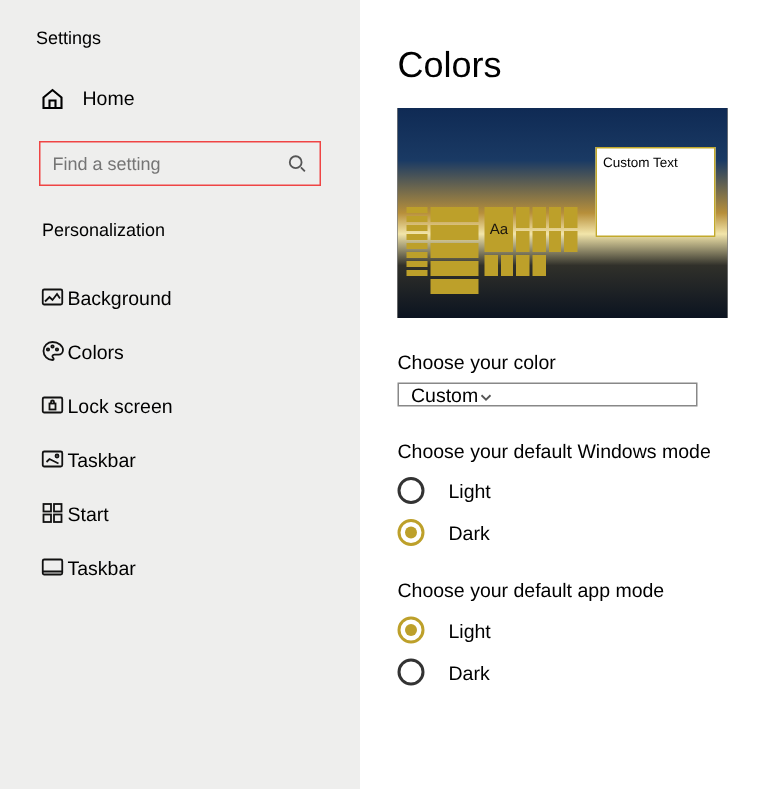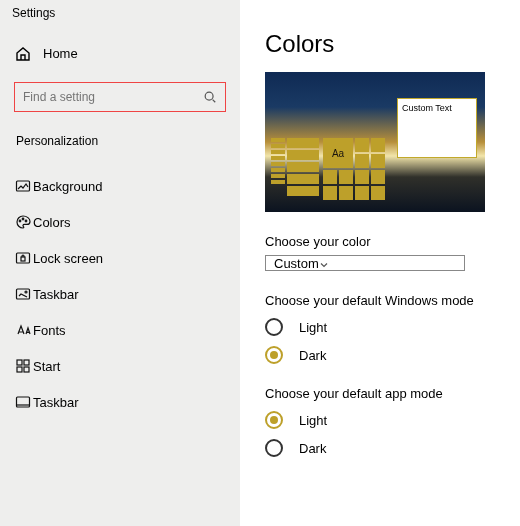--- a/index.html
+++ b/index.html
@@ -1,35 +1,35 @@
 <!DOCTYPE html>
 <html><head>
 <meta charset="utf-8">
 <style>
   *{box-sizing:border-box;margin:0;padding:0}
   body{font-family:"Segoe UI",Arial,sans-serif;font-size:13px;color:#000;background:#fff;width:520px;height:526px;overflow:hidden;display:flex}
-  .sidebar{width:240px;height:100%;background:#eeeeed;padding:0;border-right:0}
+  .sidebar{width:240px;height:100%;background:#eeeeed;padding:12px;border-right:0}
   .app-title{font-size:12px;padding:6px 12px 6px 12px;color:#000}
   .home-row{display:flex;align-items:flex-start;gap:12px;padding:10px 15px;margin-top:10px}
   .home-row .icon{width:16px;height:16px;color:#000}
   .search{margin:10px 14px;height:30px;border:1px solid #ef4444;background:#eeeeed;display:flex;align-items:center;padding:0 8px}
   .search input{flex:1;border:none;background:transparent;outline:none;font-size:12px;color:#555}
   .search .icon{width:14px;height:14px;color:#555}
   .cat-title{font-weight:400;font-size:12px;padding:12px 16px 10px}
   .navlist{margin-top:10px}
   .nav-item{display:flex;align-items:center;gap:2px;padding:10px 15px;font-size:13px;cursor:pointer}
   .nav-item .icon{width:16px;height:16px;color:#111;flex:0 0 16px}
   .main{flex:1;padding:30px 25px 0 25px;overflow:hidden}
   .page-title{font-size:24px;font-weight:400;margin-bottom:14px}
   .preview{width:220px;height:140px;background:#000;position:relative;overflow:hidden}
   .sky{position:absolute;inset:0;background:linear-gradient(180deg,#0f2a54 0%,#1a3a64 25%,#b78f3a 50%,#f2e5aa 60%,#30302a 75%,#0b1320 100%)}
   .taskbar{position:absolute;left:6px;bottom:6px;display:flex;gap:2px}
   .tbcol{width:14px;height:68px;display:flex;flex-direction:column;gap:2px}
   .tbcol span{display:block;height:4px;background:#bda02a}
-  .grid{width:62px;height:62px;display:grid;grid-template-columns:repeat(4,1fr);grid-template-rows:repeat(4,1fr);gap:2px;margin-left:2px}
+  .grid{width:62px;height:62px;display:grid;grid-template-columns:repeat(6,1fr);grid-template-rows:repeat(4,1fr);gap:2px;margin-left:2px}
   .grid div{background:#bda02a}
   .grid .big{grid-column:span 2;grid-row:span 2;display:flex;align-items:center;justify-content:center;font-size:10px;color:#1a150e}
   .window{position:absolute;right:8px;top:26px;width:80px;height:60px;background:#fff;border:1px solid #c2a92b;font-size:9px;padding:4px}
   .section-label{font-size:13px;margin-top:22px;margin-bottom:6px}
   .select{width:200px;border:1px solid #888;height:16px;display:flex;align-items:center;padding:0 8px;justify-content:flex-start;font-size:13px}
   .select .chev{width:10px;height:10px;color:#555}
   .radio-row{display:flex;align-items:center;gap:16px;margin-top:10px}
   .radio{width:18px;height:18px;border:2px solid #333;border-radius:50%;display:flex;align-items:center;justify-content:center}
   .radio.sel{border-color:#bda02a}
   .radio.sel::after{content:"";width:8px;height:8px;border-radius:50%;background:#bda02a}
@@ -87,27 +87,20 @@
           </svg></span>
       <span>Lock screen</span>
     </div>
     <div class="nav-item">
       <span class="icon"><svg viewBox="0 0 16 16" fill="none" stroke="currentColor" stroke-width="1.2">
             <rect x="1.5" y="3" width="13" height="10" rx="1"></rect>
             <path d="m4 10 2-2 6 3"></path>
             <circle cx="11" cy="6" r="1"></circle>
           </svg></span>
       <span>Taskbar</span>
-    </div>
-    <div class="nav-item">
-      <span class="icon"><svg viewBox="0 0 16 16" fill="none" stroke="currentColor" stroke-width="1.2">
-            <path d="M3 12 6 4l3 8M4 10h4"></path>
-            <path d="M11 12 13 6l2 6M11.6 10.3h2.8"></path>
-          </svg></span>
-      <span>Fonts</span>
     </div>
     <div class="nav-item">
       <span class="icon"><svg viewBox="0 0 16 16" fill="none" stroke="currentColor" stroke-width="1.2">
             <rect x="2" y="2" width="5" height="5"></rect>
             <rect x="9" y="2" width="5" height="5"></rect>
             <rect x="2" y="9" width="5" height="5"></rect>
             <rect x="9" y="9" width="5" height="5"></rect>
           </svg></span>
       <span>Start</span>
     </div>

